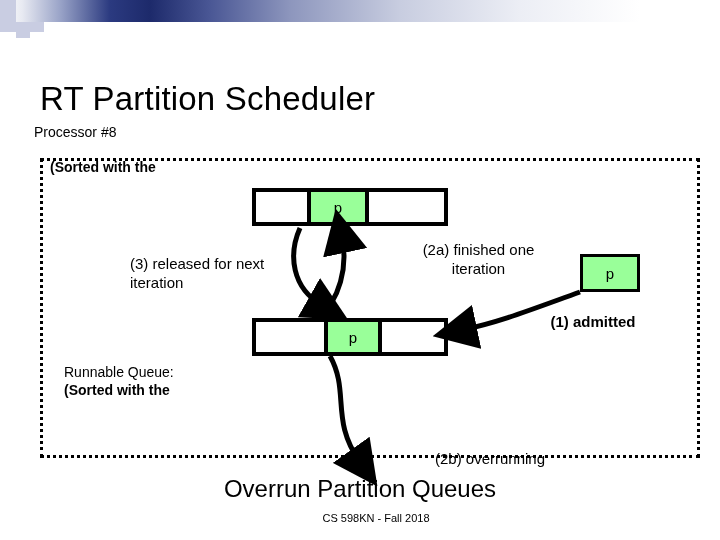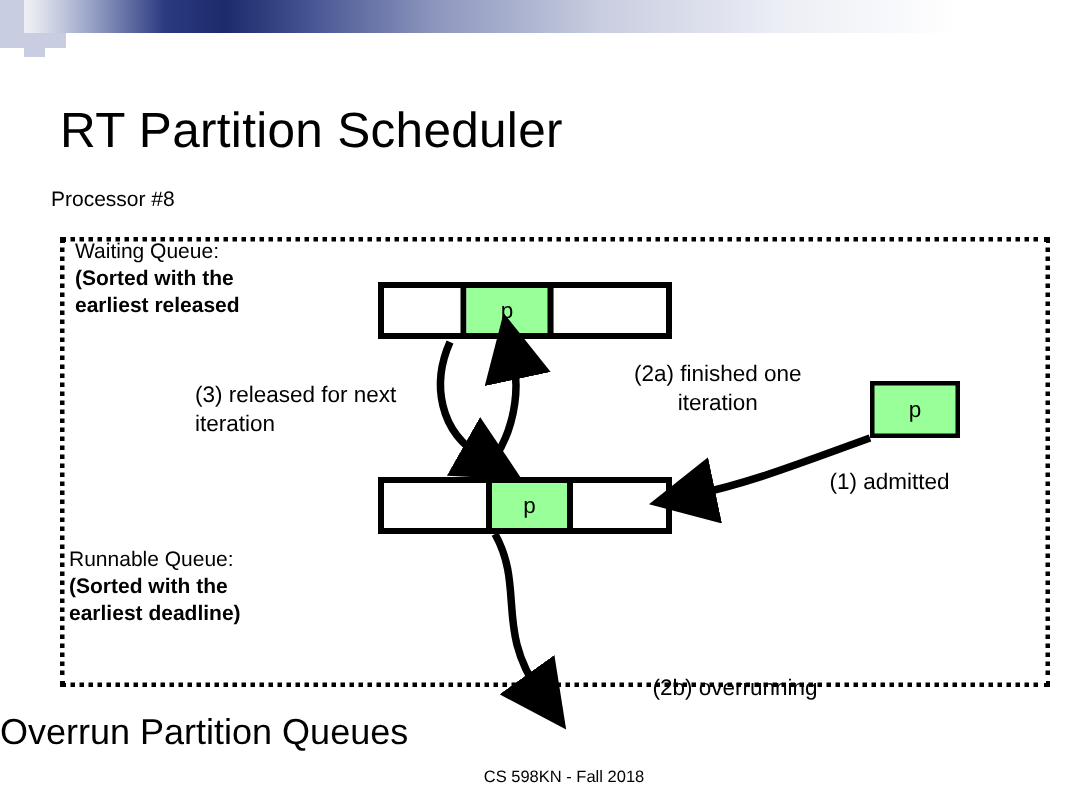--- a/index.html
+++ b/index.html
@@ -41,21 +41,21 @@
   }
   .sq1 { left: 0px;  top: 0px;  width: 16px; height: 22px; background:#ffffff; }
   .sq2 { left: 16px; top: 22px; width: 14px; height: 16px; background:#b9c0da; }
   .sq3 { left: 30px; top: 22px; width: 14px; height: 10px; background:#d7dbea; }
   .sq4 { left: 0px;  top: 22px; width: 16px; height: 10px; background:#eceef6; }
 
   
   .title {
     position: absolute;
     left: 40px;
-    top: 68px;
+    top: 80px;
     font-size: 33px;
     color: #000000;
     letter-spacing: 0.2px;
     white-space: nowrap;
   }
 
   .proc-label {
     position: absolute;
     left: 34px;
     top: 124px;
@@ -76,21 +76,21 @@
 
   
   .queue-label {
     position: absolute;
     font-size: 14px;
     color: #000;
     line-height: 18px;
   }
   .queue-label .strong { font-weight: bold; }
   #waiting-queue-label { left: 50px; top: 158px; width: 190px; }
-  #runnable-queue-label { left: 46px; top: 363px; width: 200px; }
+  #runnable-queue-label { left: 64px; top: 363px; width: 200px; }
 
   
   .queue-bar {
     position: absolute;
     border: 4px solid #000;
     box-sizing: border-box;
     background: #ffffff;
     display: flex;
   }
   .queue-bar .cell {
@@ -134,30 +134,30 @@
   
   .annot {
     position: absolute;
     font-size: 15px;
     color: #000;
     line-height: 19px;
     text-align: center;
   }
   #annot-released { left: 130px; top: 254px; width: 170px; text-align: left; }
   #annot-finished { left: 396px; top: 240px; width: 165px; }
-  #annot-admitted { left: 528px; top: 312px; width: 130px; }
+  #annot-admitted { left: 528px; top: 312px; width: 130px; font-weight: bold; }
   #annot-overrun  { left: 400px; top: 408px; width: 180px; margin-top: 41px; }
 
   
   .caption {
     position: absolute;
     left: 0;
     top: 475px;
     width: 720px;
-    text-align: left;
+    text-align: center;
     font-size: 24px;
     color: #000;
   }
   .footer {
     position: absolute;
     left: 16px;
     top: 512px;
     width: 720px;
     text-align: center;
     font-size: 11px;
@@ -183,35 +183,32 @@
   <div class="sq sq2"></div>
   <div class="sq sq3"></div>
 </div>
 
 <div class="title">RT Partition Scheduler</div>
 <div class="proc-label">Processor  #8</div>
 
 <div class="partition-box"></div>
 
 <div class="queue-label" id="waiting-queue-label">
-  <div>Waiting Queue:</div>
   <div class="strong">(Sorted with the</div>
-  <div class="strong">earliest released</div>
 </div>
 
 <div class="queue-bar" id="waiting-queue-bar">
   <div class="cell c1 sep-r"></div>
   <div class="cell c2 filled sep-r">p</div>
   <div class="cell c3"></div>
 </div>
 
 <div class="queue-label" id="runnable-queue-label">
   <div>Runnable Queue:</div>
   <div class="strong">(Sorted with the</div>
-  <div class="strong">earliest deadline)</div>
 </div>
 
 <div class="queue-bar" id="runnable-queue-bar">
   <div class="cell c1 sep-r"></div>
   <div class="cell c2 filled sep-r">p</div>
   <div class="cell c3"></div>
 </div>
 
 <div id="incoming-task">p</div>
 

